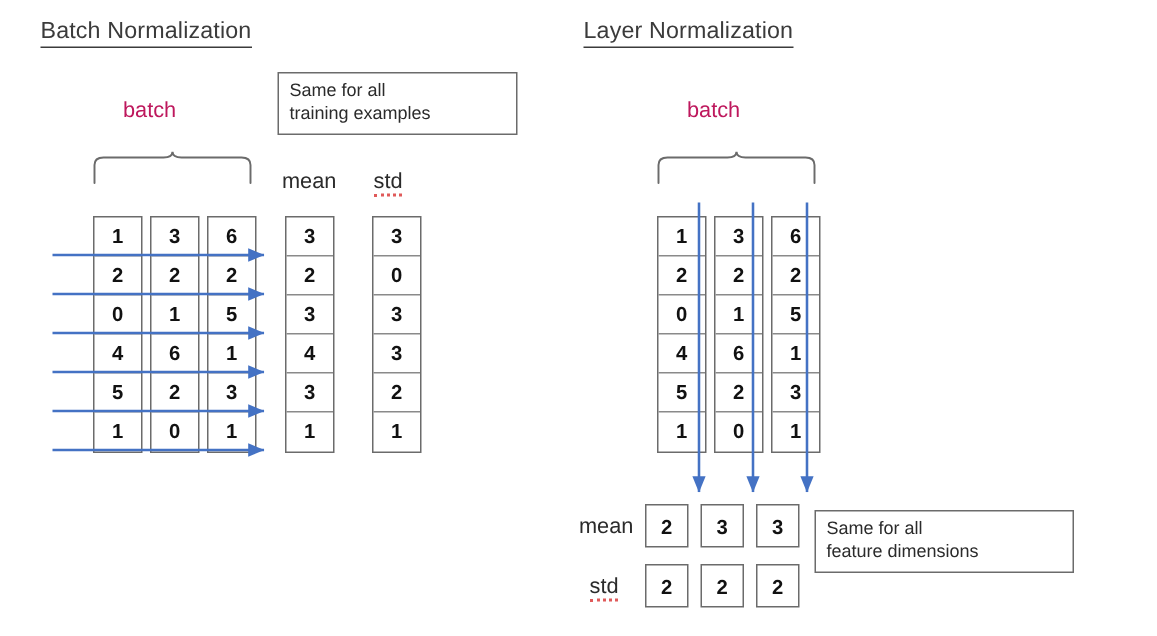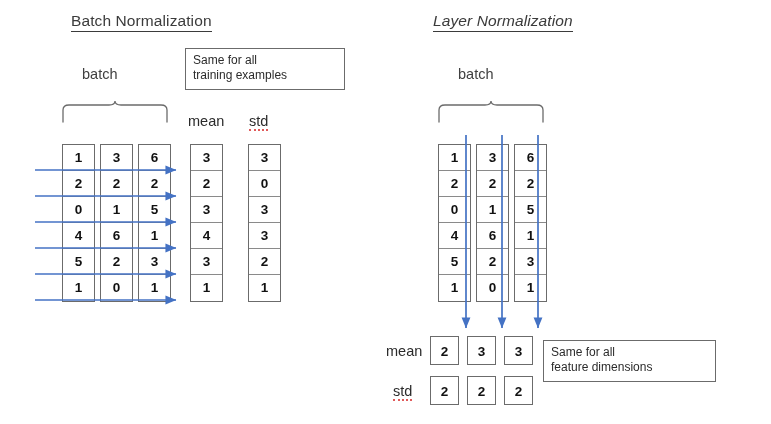--- a/index.html
+++ b/index.html
@@ -17,31 +17,30 @@
   }
 
   .abs { position: absolute; }
 
   
   .section-title {
     font-size: 15.5px;
     color: #3b3b3b;
     letter-spacing: 0.1px;
     white-space: nowrap;
-    margin-left: 44px;
   }
   .section-title .ul {
     border-bottom: 1.3px solid #3b3b3b;
     padding-bottom: 2px;
   }
 
   
   .batch-label {
     font-size: 14.5px;
-    color: #404040;
+    color: #be185d;
     white-space: nowrap;
   }
 
   
   .brace { display: block; }
 
   
   .matrix { display: flex; }
   .col {
     display: flex;
@@ -188,21 +187,21 @@
 
 <div class="abs vec" style="left:248px; top:144px;">
   <div class="cell">3</div>
   <div class="cell">0</div>
   <div class="cell">3</div>
   <div class="cell">3</div>
   <div class="cell">2</div>
   <div class="cell">1</div>
 </div>
 
-<div class="abs section-title" style="left:389px; top:12px;font-style:italic;">
+<div class="abs section-title" style="left:389px; top:12px;">
   <span class="ul">Layer Normalization</span>
 </div>
 
 <div class="abs batch-label" style="left:458px; top:66px;">batch</div>
 
 <div class="abs" style="left:436px; top:101px;">
   <svg class="brace" width="110" height="22" viewBox="0 0 110 22">
     <path d="M3,21 L3,9 Q3,4 9,4 L49,4 Q55,4 55,0 Q55,4 61,4 L101,4 Q107,4 107,9 L107,21" fill="none" stroke="#6b6b6b" stroke-width="1.3" stroke-linecap="round"></path>
   </svg>
 </div>

